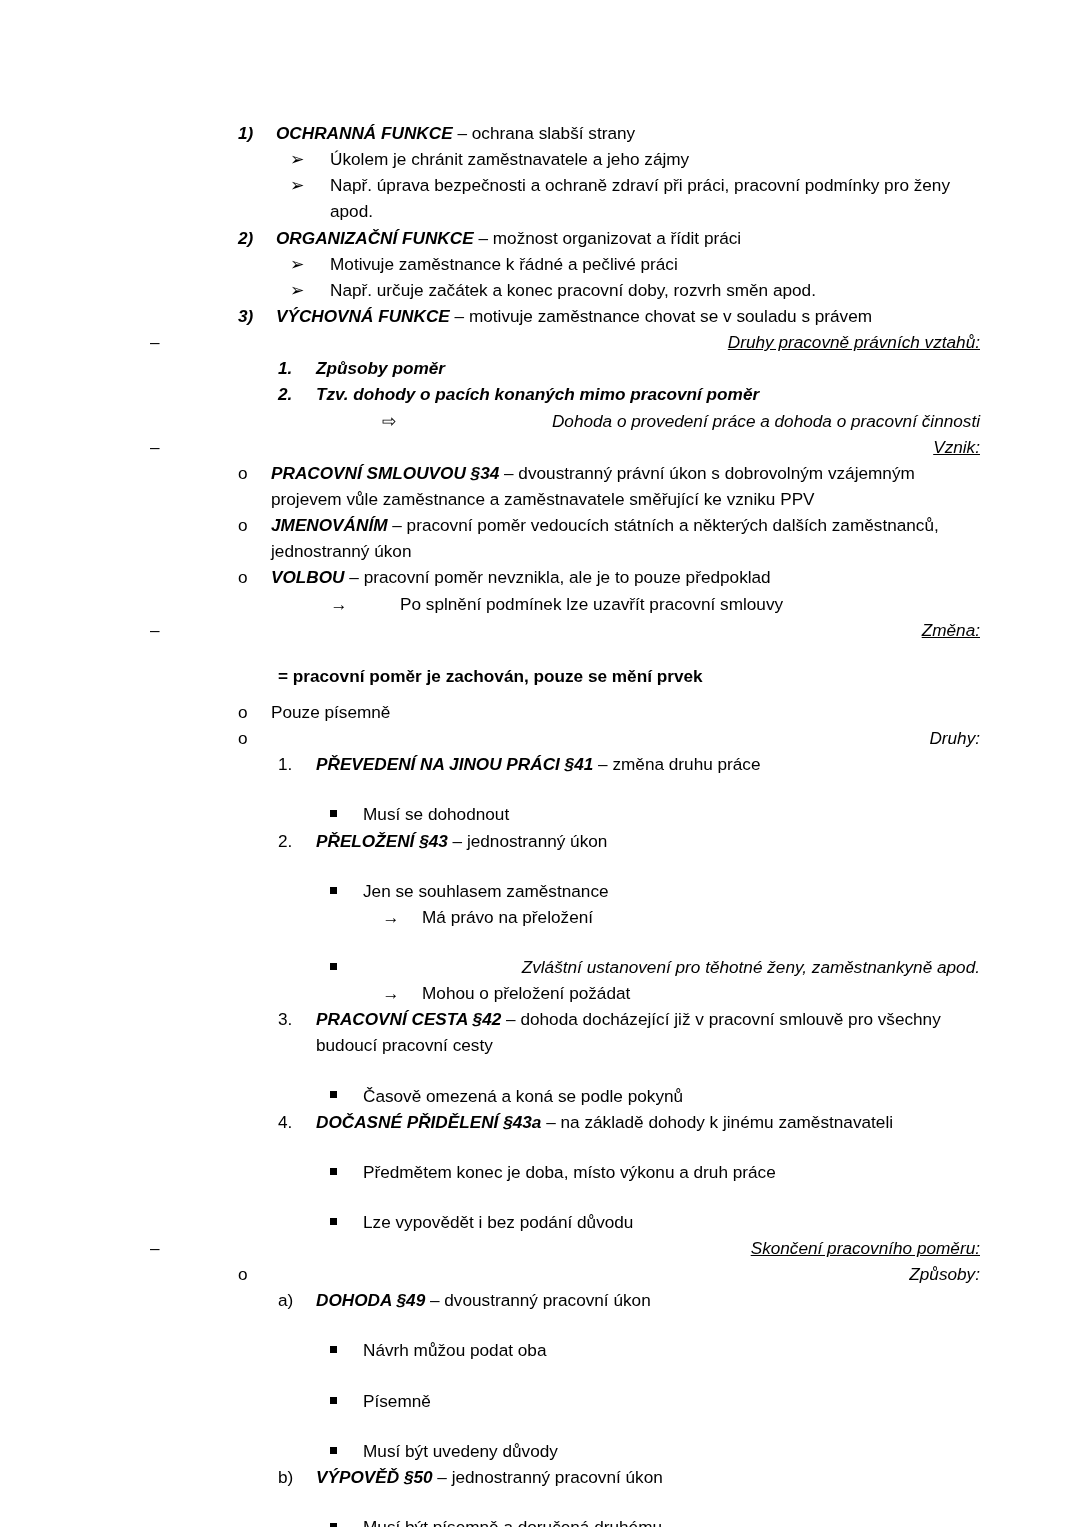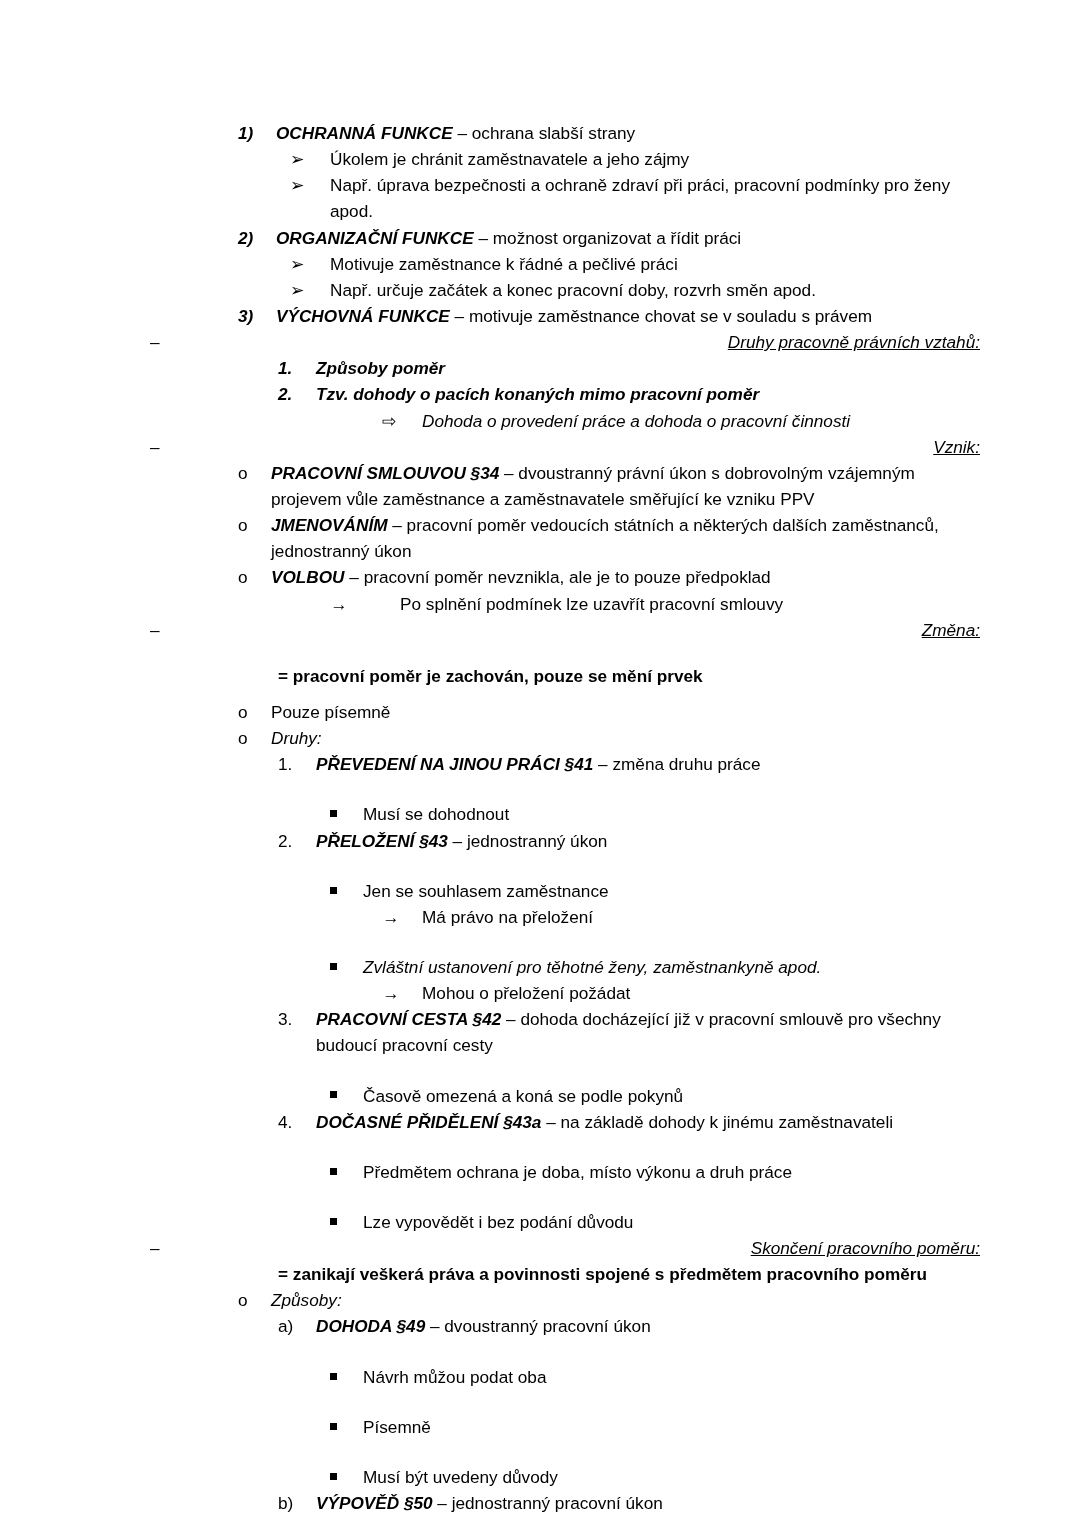--- a/index.html
+++ b/index.html
@@ -60,21 +60,21 @@
 
   .marker.w-dash  { width: 42px; }
   .marker.w-num   { width: 38px; }
   .marker.w-arrow { width: 40px; }
   .marker.w-circ  { width: 33px; }
   .marker.w-sq    { width: 33px; }
   .marker.w-ra    { width: 40px; }
   .marker.w-rab   { width: 70px; }
 
   .bold { font-weight: bold; }
-  .ital { font-style: italic; }
+  .ital { font-style: italic; text-align: right; }
   .bi { font-weight: bold; font-style: italic; }
   .u-ital { font-style: italic; text-decoration: underline; text-align: right; }
 
   .sq-glyph {
     display: inline-block;
     width: 7px;
     height: 7px;
     background: #000;
     vertical-align: middle;
     position: relative;
@@ -238,36 +238,33 @@
       <span class="txt">Časově omezená a koná se podle pokynů</span>
     </div>
 
     <div class="row lvl-num2">
       <span class="marker w-num">4.</span>
       <span class="txt"><span class="bi">DOČASNÉ PŘIDĚLENÍ §43a</span><span> – na základě dohody k jinému zaměstnavateli</span></span>
     </div>
 
     <div class="row lvl-sq">
       <span class="marker w-sq"><span class="sq-glyph"></span></span>
-      <span class="txt">Předmětem ochrana je doba, místo výkonu a druh práce</span>
+      <span class="txt">Předmětem konec je doba, místo výkonu a druh práce</span>
     </div>
 
     <div class="row lvl-sq">
       <span class="marker w-sq"><span class="sq-glyph"></span></span>
       <span class="txt">Lze vypovědět i bez podání důvodu</span>
     </div>
 
     <div class="row lvl-dash">
       <span class="marker w-dash">–</span>
       <span class="txt u-ital">Skončení pracovního poměru:</span>
     </div>
 
-    <div class="row lvl-plain">
-      <span class="txt bold">= zanikají veškerá práva a povinnosti spojené s předmětem pracovního poměru</span>
-    </div>
 
     <div class="row lvl-circ">
       <span class="marker w-circ">o</span>
       <span class="txt ital">Způsoby:</span>
     </div>
 
     <div class="row lvl-num2">
       <span class="marker w-num">a)</span>
       <span class="txt"><span class="bi">DOHODA §49</span><span> – dvoustranný pracovní úkon</span></span>
     </div>

